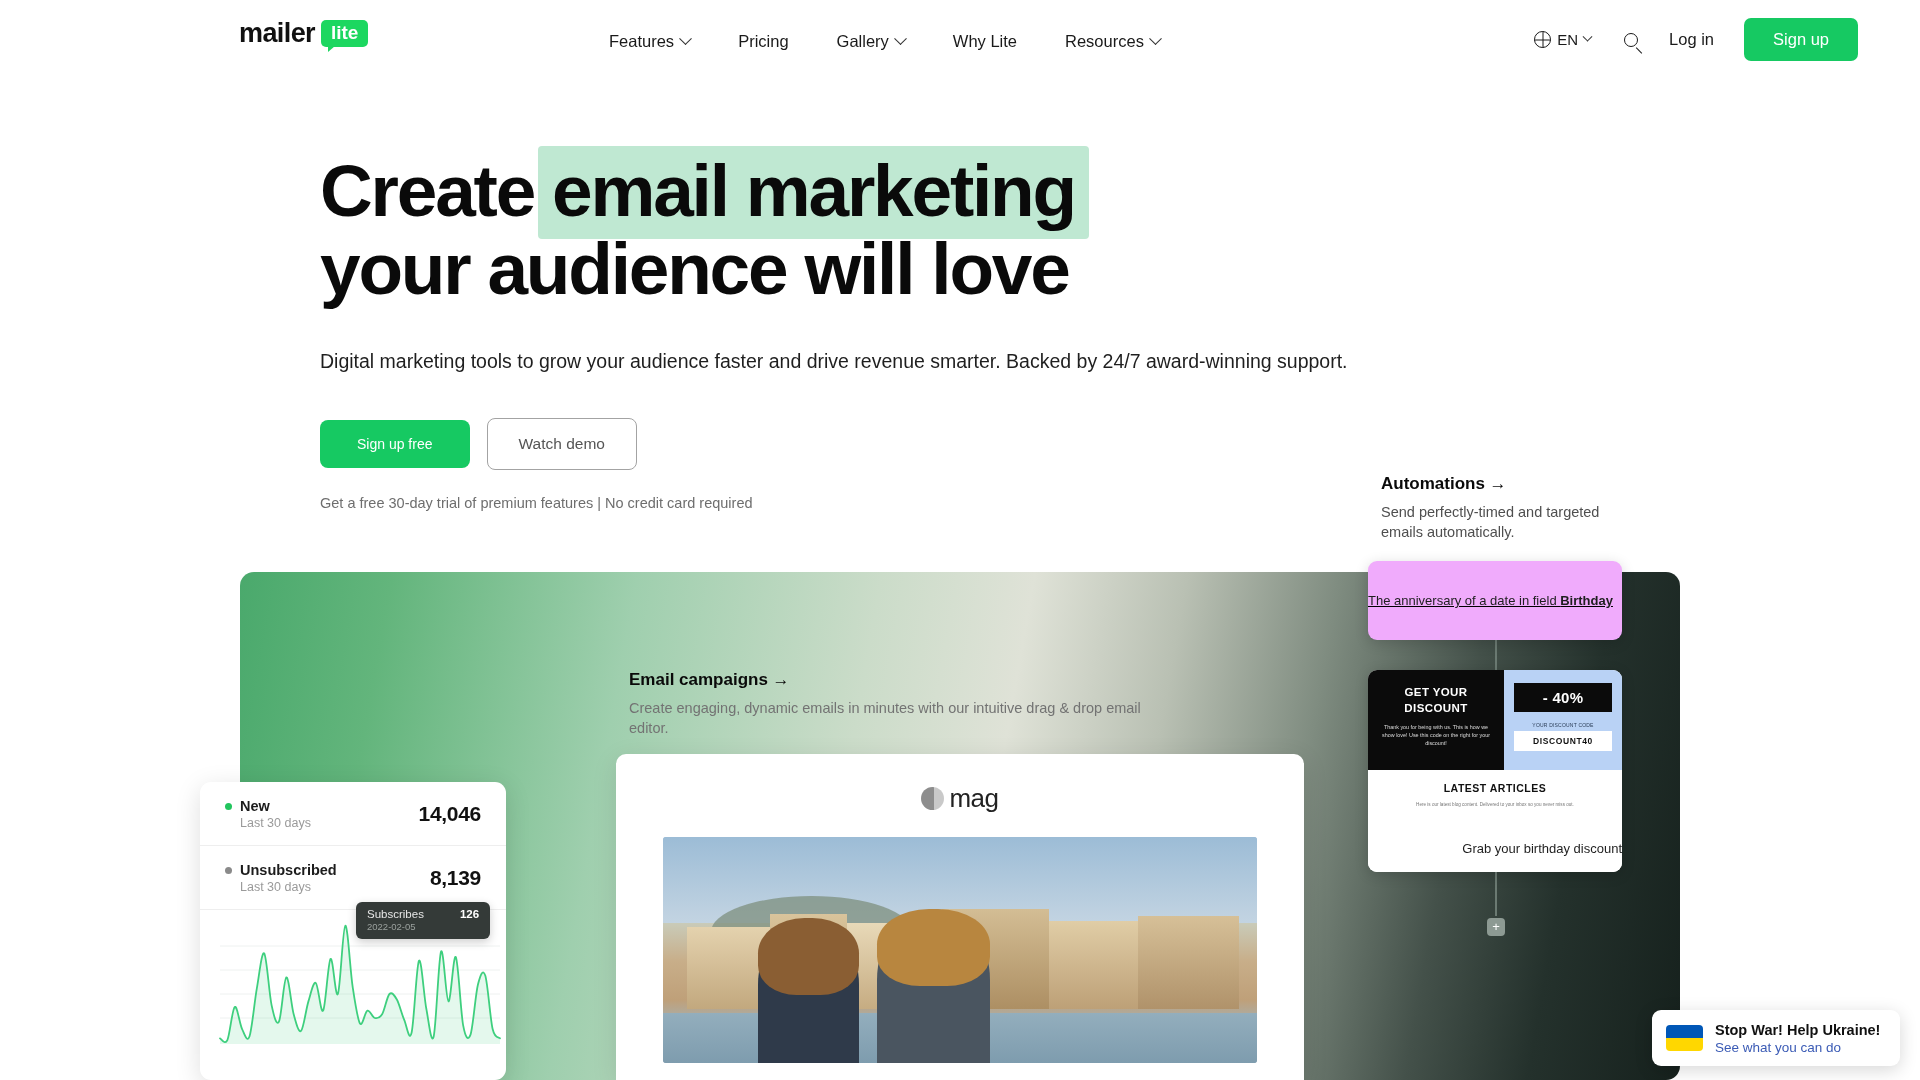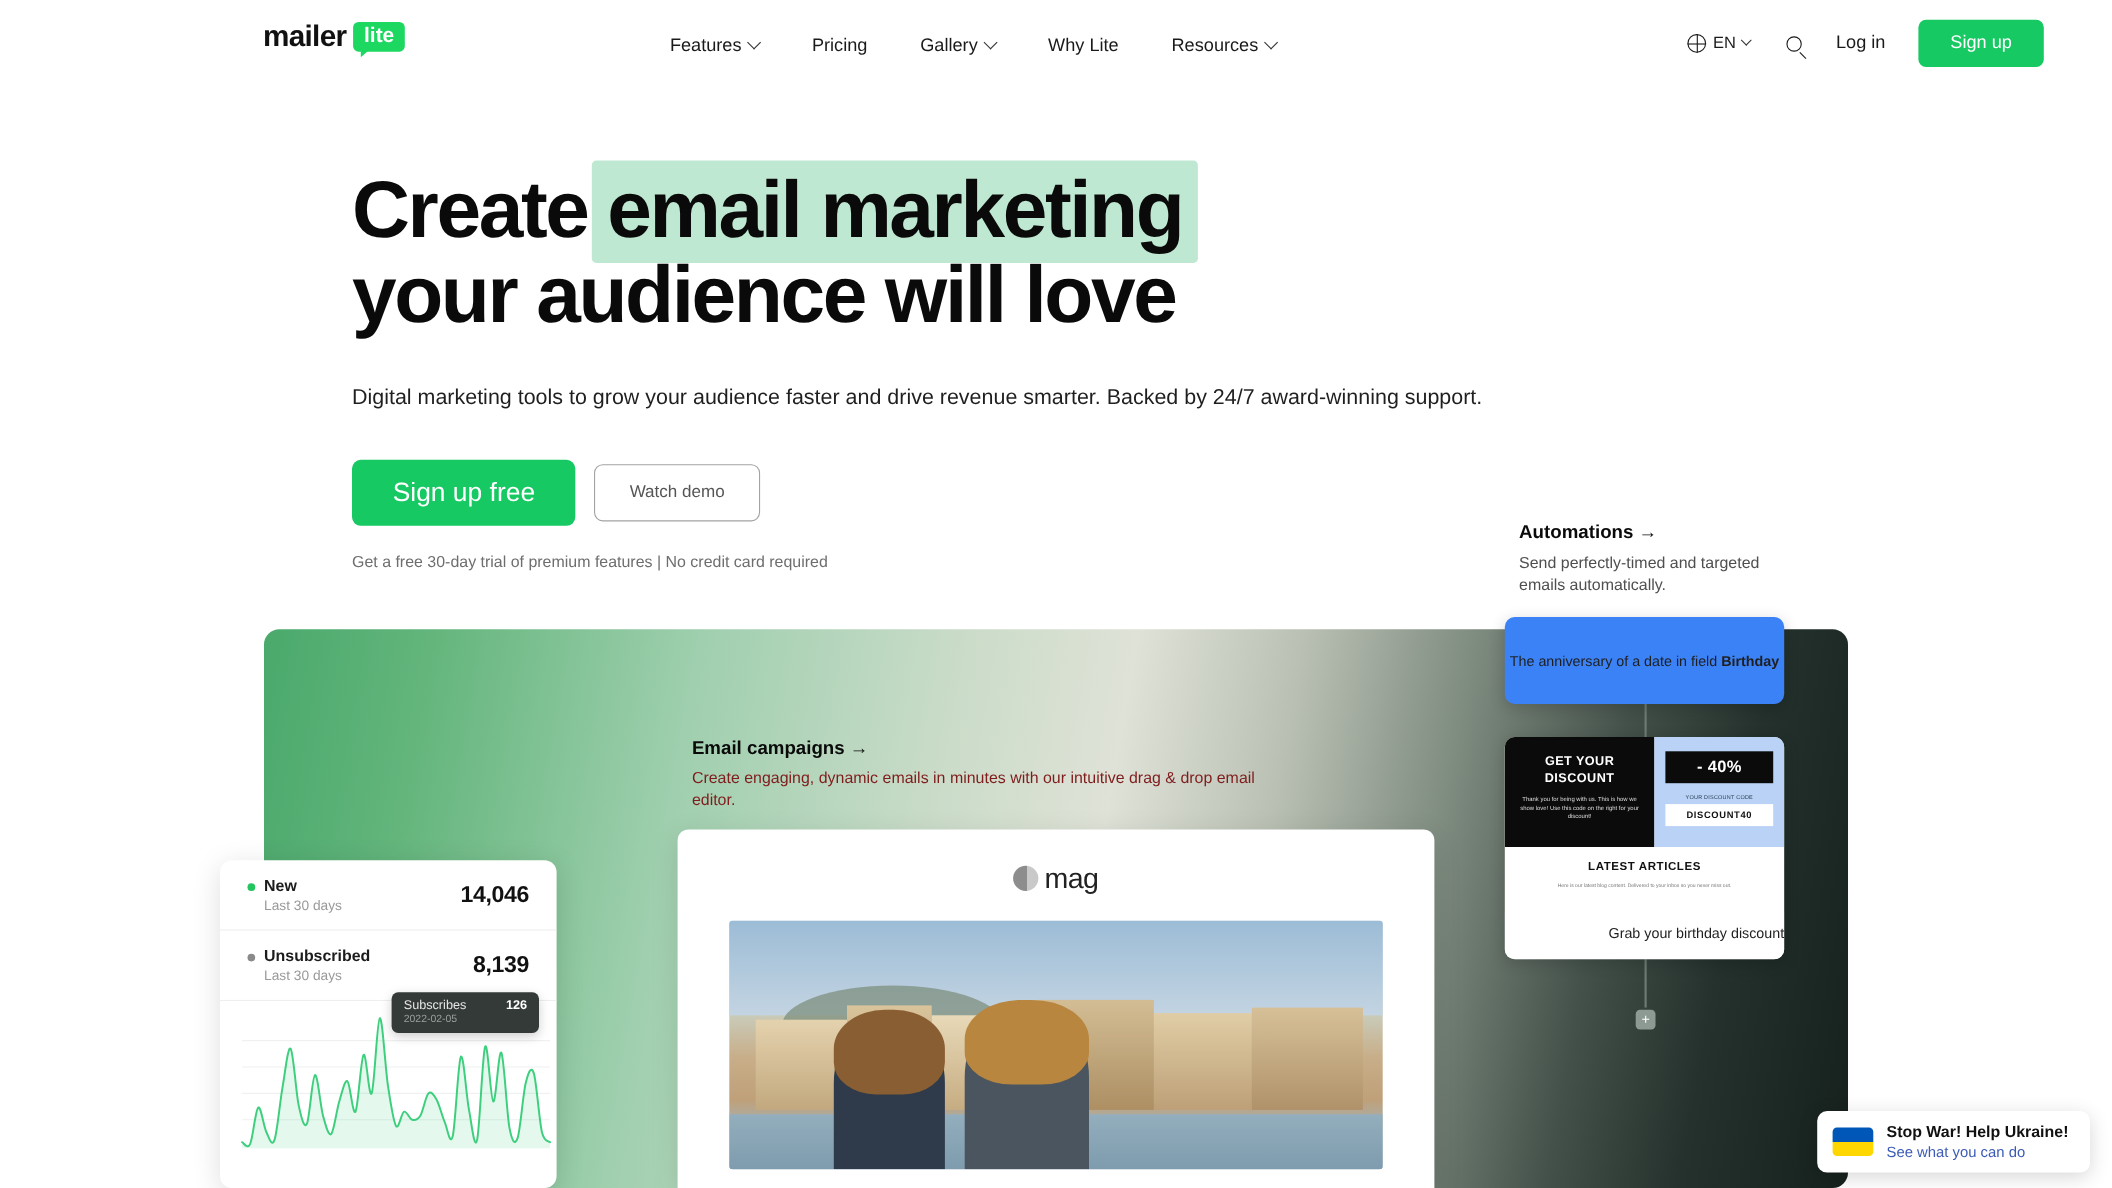--- a/index.html
+++ b/index.html
@@ -130,21 +130,21 @@
     margin-left: 4px;
   }
   .hero-sub {
     margin-top: 38px;
     font-size: 19.5px; color: #1f1f1f;
     line-height: 30px;
   }
   .hero-cta { margin-top: 42px; display: flex; align-items: center; gap: 17px; }
   .btn-primary {
     background: #16c962; color: #fff;
-    font-size: 24px; font-family: inherit;
+    font-size: 14px; font-family: inherit;
     padding: 16px 37px;
     border: none; border-radius: 8px; cursor: pointer;
   }
   .btn-secondary {
     background: #fff; color: #555;
     font-size: 15.5px; font-family: inherit;
     padding: 16px 31px;
     border: 1px solid #a3a3a3; border-radius: 8px; cursor: pointer;
   }
   .hero-note {
@@ -174,21 +174,21 @@
        #4aa96c 0%, #63b57c 10%, #9fcfae 26%,
        #cbdcc9 42%, #dfe2d7 52%, #b9c0b3 62%,
        #7f8c80 72%, #44514a 82%, #24312c 90%, #16211d 100%);
   }
 
   
   .campaigns {
     position: absolute; left: 629px; top: 670px; width: 520px;
   }
   .campaigns h3 { font-size: 17px; font-weight: 700; color: #0a0a0a; }
-  .campaigns p { margin-top: 8px; font-size: 14.5px; color: #7f1d1d; line-height: 20px; }
+  .campaigns p { margin-top: 8px; font-size: 14.5px; color: #737373; line-height: 20px; }
 
   
   .email-mock {
     position: absolute; left: 616px; top: 754px;
     width: 688px; height: 326px;
     background: #fff;
     border-radius: 10px 10px 0 0;
     box-shadow: 0 6px 26px rgba(0,0,0,.10);
     overflow: hidden;
   }
@@ -270,24 +270,25 @@
     position:absolute; left:1495px; top:640px;
     width: 1.5px; height: 60px; background: #6b7a72;
   }
   .flow-line2 {
     position:absolute; left:1495px; top:872px;
     width: 1.5px; height: 44px; background: #6b7a72;
   }
   .flow-card-1 {
     position: absolute; left: 1368px; top: 561px;
     width: 254px; height: 79px;
-    background: #3b82f6; border-radius: 9px;
+    background: #f0abfc; border-radius: 9px;
     box-shadow: 0 3px 14px rgba(0,0,0,.16);
-    display:flex; align-items:center; justify-content:center;
+    display:flex; align-items:center; 
     text-align:center;
+    text-decoration:underline;
   }
   .flow-card-1 p { font-size: 13px; color: #1f1f1f; line-height: 19px; }
   .flow-card-1 b { font-weight: 700; }
 
   .flow-card-2 {
     position: absolute; left: 1368px; top: 670px;
     width: 254px; height: 202px;
     background: #fff; border-radius: 9px;
     box-shadow: 0 3px 14px rgba(0,0,0,.16);
     overflow: hidden;

